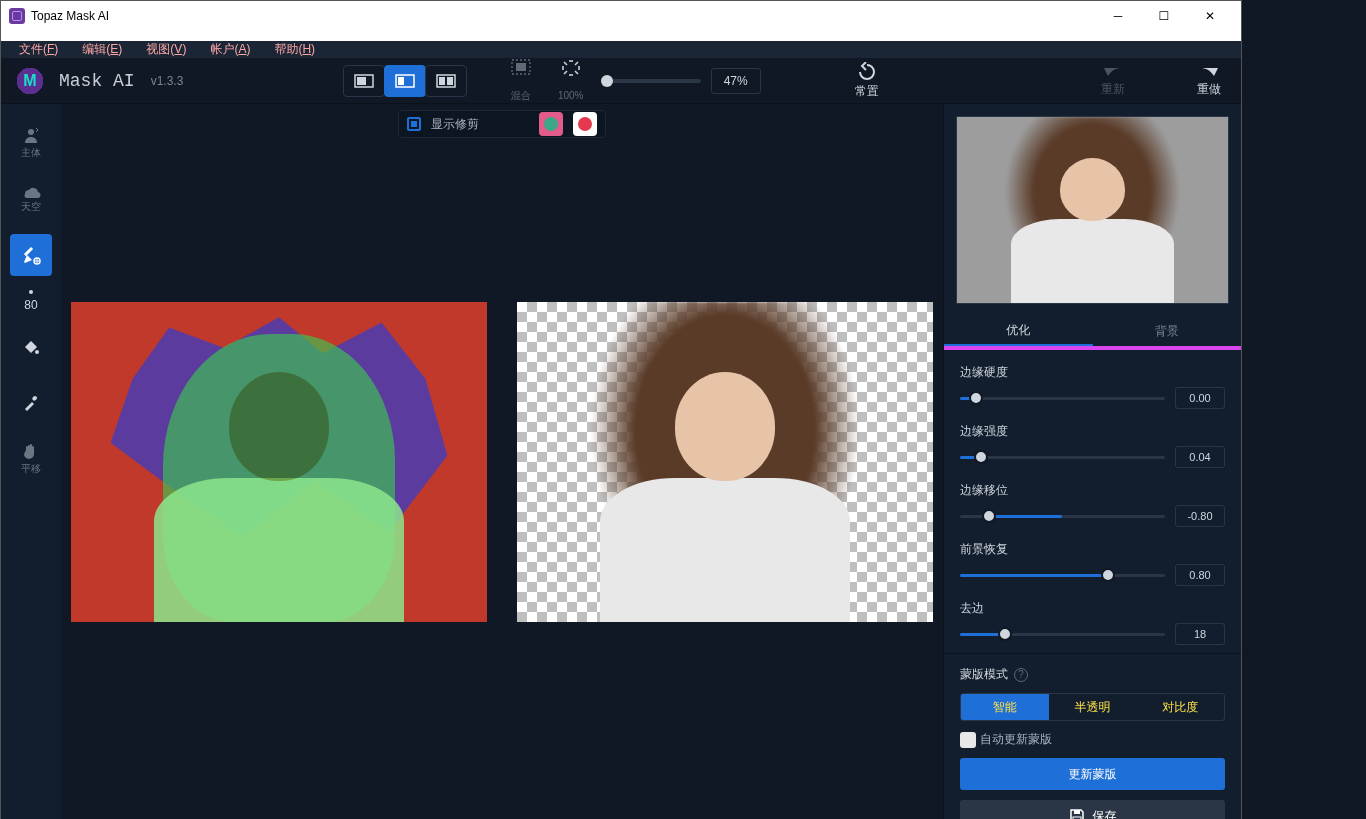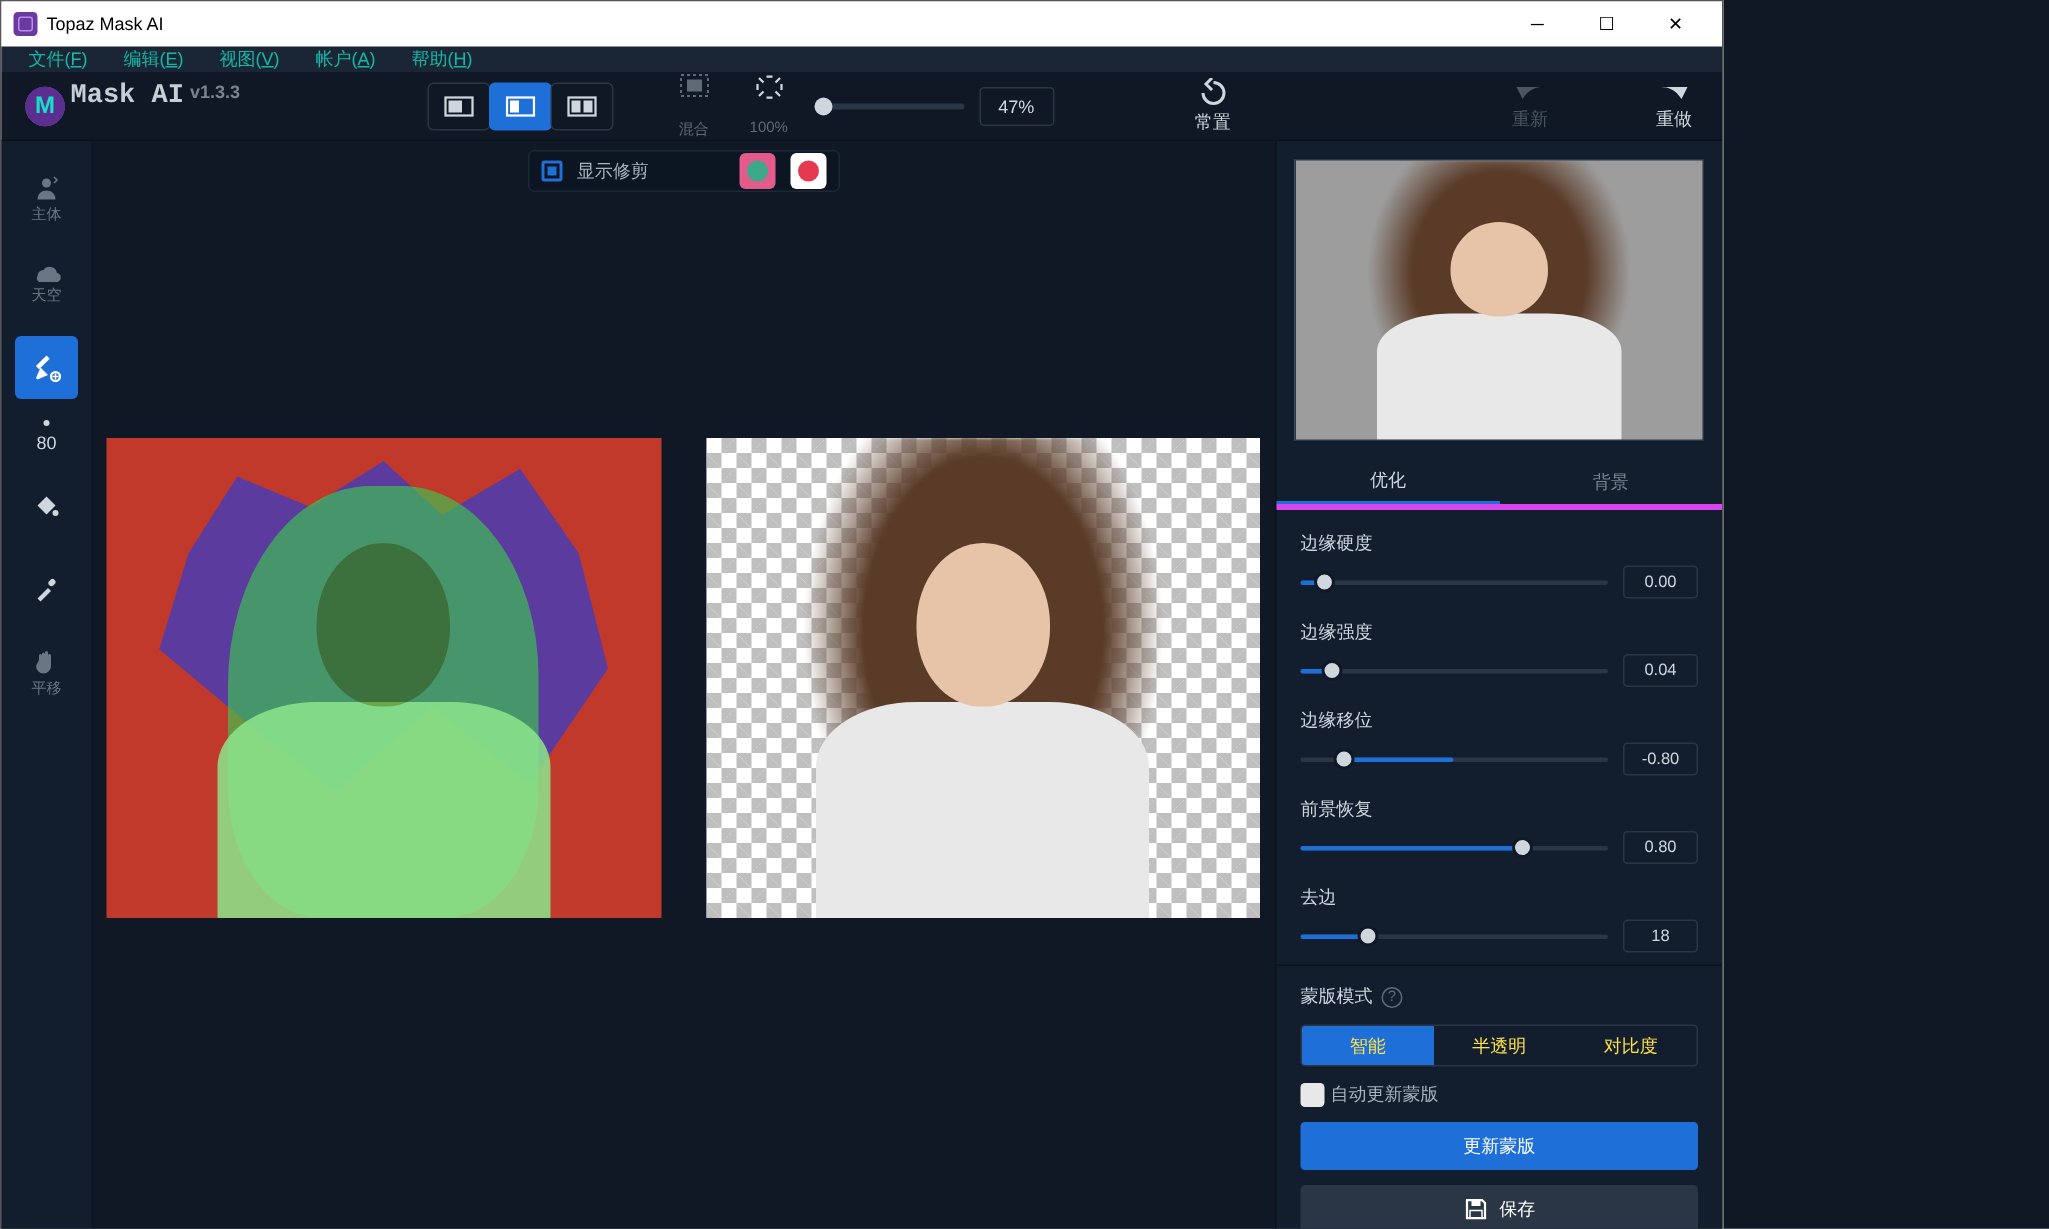--- a/index.html
+++ b/index.html
@@ -1,29 +1,29 @@
 <!DOCTYPE html>
 <html><head>
 <meta charset="utf-8">
 <style>
 * { margin: 0; padding: 0; box-sizing: border-box; user-select: none; }
 body { font-family: "Microsoft YaHei", sans-serif; font-size: 12px; background: #0f1824; color: #a8b2bd; overflow: hidden; }
-.window { width: 1149px; height: 819px; background: #fff; display: flex; flex-direction: column; border: 1px solid #555; }
+.window { width: 1242px; height: 819px; background: #fff; display: flex; flex-direction: column; border: 1px solid #555; }
 .titlebar { height: 30px; background: #fff; display: flex; align-items: center; padding: 0 8px; color: #000; }
 .titlebar .logo { width: 16px; height: 16px; background: #6b3aa0; border-radius: 3px; margin-right: 6px; position: relative; }
 .titlebar .logo::after { content: ""; position: absolute; inset: 3px; border: 1.5px solid #b98cf0; border-radius: 2px; }
 .titlebar-title { flex: 0 0 auto; }
 .titlebar-spacer { flex: 1; }
 .win-controls { display: flex; gap: 0; }
 .win-btn { width: 46px; height: 30px; display: flex; align-items: center; justify-content: center; color: #000; }
-.menubar { height: 24px; background: #1a2635; display: flex; align-items: center; gap: 24px; padding: 0 18px; color: #14b8a6; }
+.menubar { height: 24px; background: #1a2635; display: flex; align-items: center; gap: 24px; padding: 0 18px; color: #fca5a5; margin-top: 10px; }
 .menubar span u { text-decoration: underline; }
 .app-body { flex: 1; display: flex; flex-direction: column; background: #0f1824; }
 .topbar { height: 46px; display: flex; align-items: center; padding: 0 12px; gap: 10px; border-bottom: 1px solid #0a121c; }
-.brand { display: flex; align-items: flex-start; gap: 0; font-weight: bold; }
+.brand { display: flex; align-items: center; gap: 12px; }
 .brand-logo { width: 34px; height: 34px; border-radius: 50%; background: radial-gradient(circle at 50% 50%, #5b2e8f 0 55%, transparent 56%); position: relative; }
 .brand-logo::after { content: "M"; position: absolute; inset: 0; display: flex; align-items: center; justify-content: center; color: #17e0c9; font-weight: bold; font-size: 16px; }
 .brand-name { font-family: "Courier New", monospace; font-size: 18px; color: #c7ced6; }
 .brand-ver { color: #7a848f; font-size: 12px; margin-left: 4px; }
 .tb-spacer { flex: 1; }
 .view-group { display: flex; gap: 0; }
 .view-btn { width: 42px; height: 32px; display: flex; align-items: center; justify-content: center; border: 1px solid #2a3646; border-radius: 4px; margin-left: -1px; }
 .view-btn.active { background: #1f6fd8; border-color: #1f6fd8; }
 .view-btn svg { width: 20px; height: 14px; }
 .tb-item { display: flex; flex-direction: column; align-items: center; gap: 14px; min-width: 40px; color: #5f6a76; }

